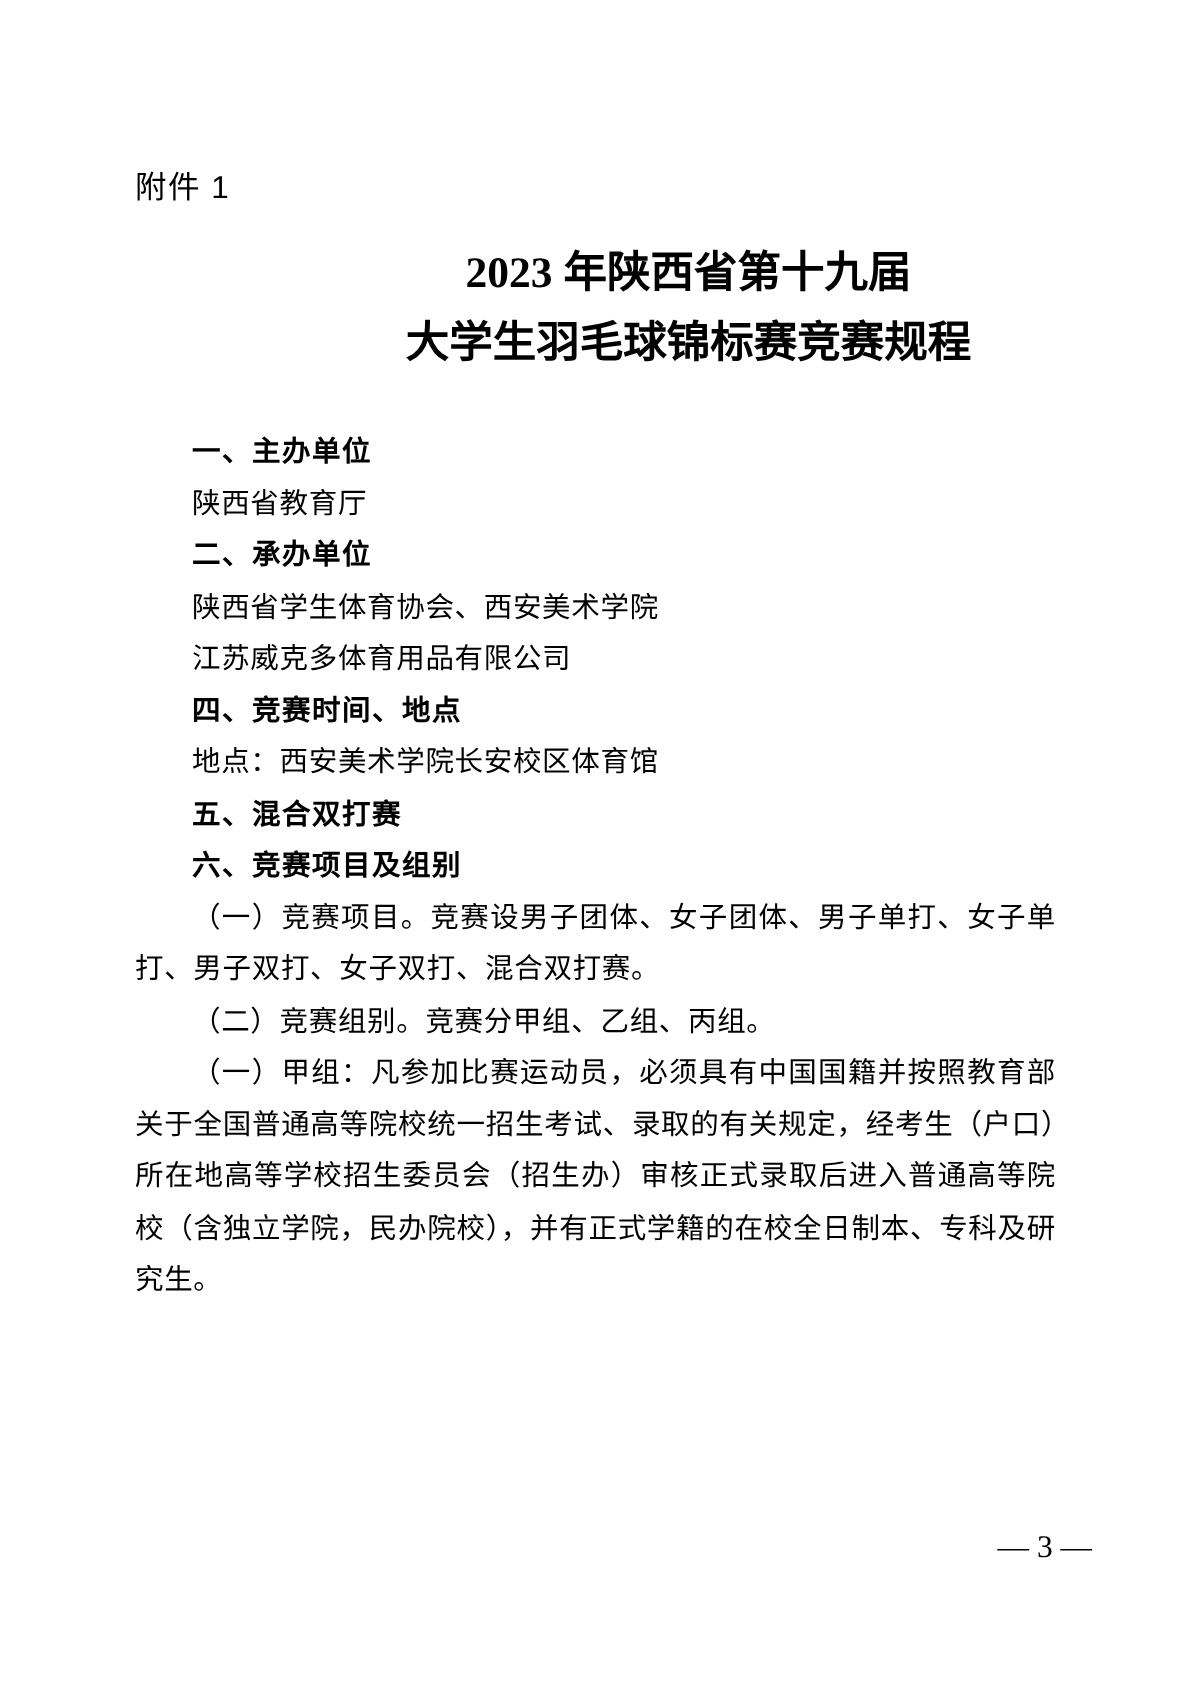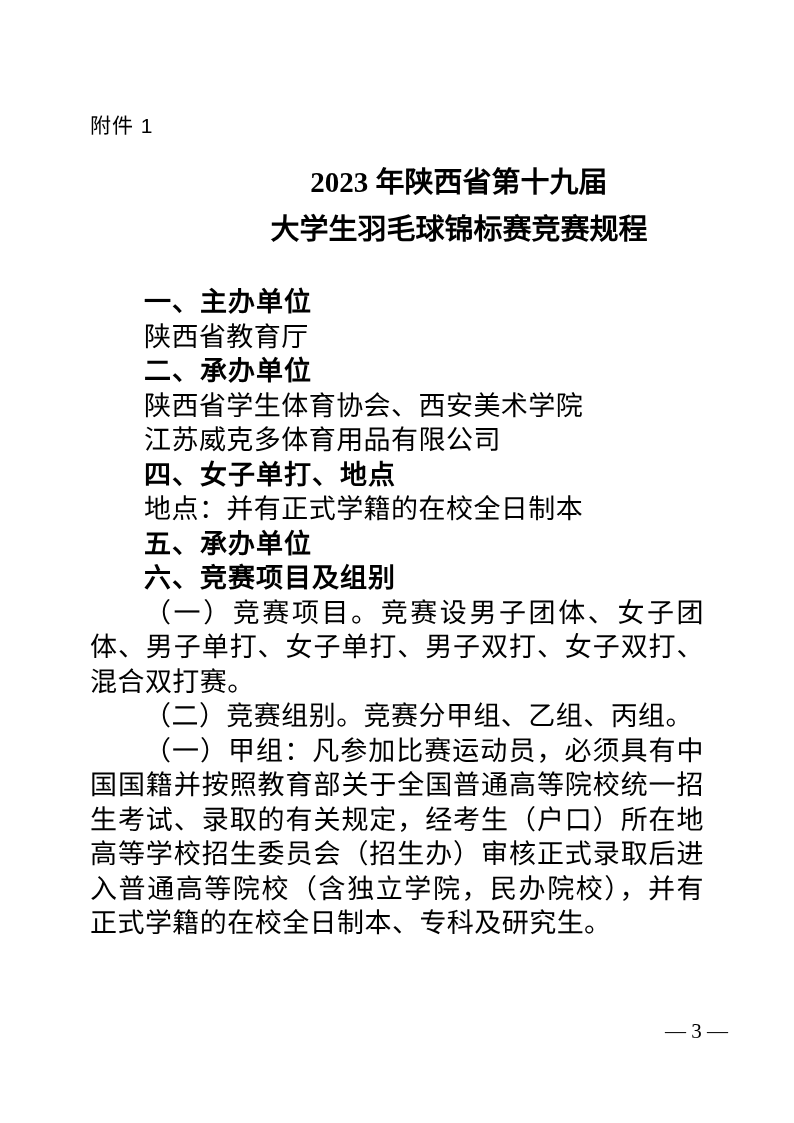--- a/index.html
+++ b/index.html
@@ -38,32 +38,32 @@
     font-size: 29px;
     line-height: 47px;
     color: #000;
     margin-left: 48px;
   }
   .body-block {
     position: absolute;
     left: 90px;
     top: 285px;
     width: 614px;
-    font-size: 27px;
+    font-size: 19px;
     line-height: 34.5px;
     letter-spacing: 0.45px;
   }
   .sec-heading {
     font-family: "Liberation Sans", sans-serif;
     font-weight: bold;
     text-indent: 2em;
     letter-spacing: 1px;
   }
   .body-line {
-    font-family: Liberation Sans, sans-serif;
+    font-family: Liberation Mono, monospace;
     text-indent: 2em;
     white-space: nowrap;
   }
   .para {
     font-family: "Liberation Serif", serif;
     text-indent: 2em;
     text-align: justify;
     text-align-last: left;
   }
   .para .lead-bold {
@@ -94,24 +94,24 @@
   <div class="body-block">
 
     <div class="sec-heading">一、主办单位</div>
     <div class="body-line">陕西省教育厅</div>
 
     <div class="sec-heading">二、承办单位</div>
     <div class="body-line">陕西省学生体育协会、西安美术学院</div>
 
     <div class="body-line">江苏威克多体育用品有限公司</div>
 
-    <div class="sec-heading">四、女子单打、地点</div>
-    <div class="body-line">地点：并有正式学籍的在校全日制本</div>
+    <div class="sec-heading">四、竞赛时间、地点</div>
+    <div class="body-line">地点：西安美术学院长安校区体育馆</div>
 
-    <div class="sec-heading">五、承办单位</div>
+    <div class="sec-heading">五、混合双打赛</div>
 
     <div class="sec-heading">六、竞赛项目及组别</div>
     <div class="para">
       <span class="lead-bold">（一）竞赛项目</span><span>。竞赛设男子团体、女子团体、男子单打、女子单打、男子双打、女子双打、混合双打赛。</span>
     </div>
     <div class="para">
       <span class="lead-bold">（二）竞赛组别</span><span>。竞赛分甲组、乙组、丙组。</span>
     </div>
 
     <div class="para">（一）甲组：凡参加比赛运动员，必须具有中国国籍并按照教育部关于全国普通高等院校统一招生考试、录取的有关规定，经考生（户口）所在地高等学校招生委员会（招生办）审核正式录取后进入普通高等院校（含独立学院，民办院校），并有正式学籍的在校全日制本、专科及研究生。</div>

